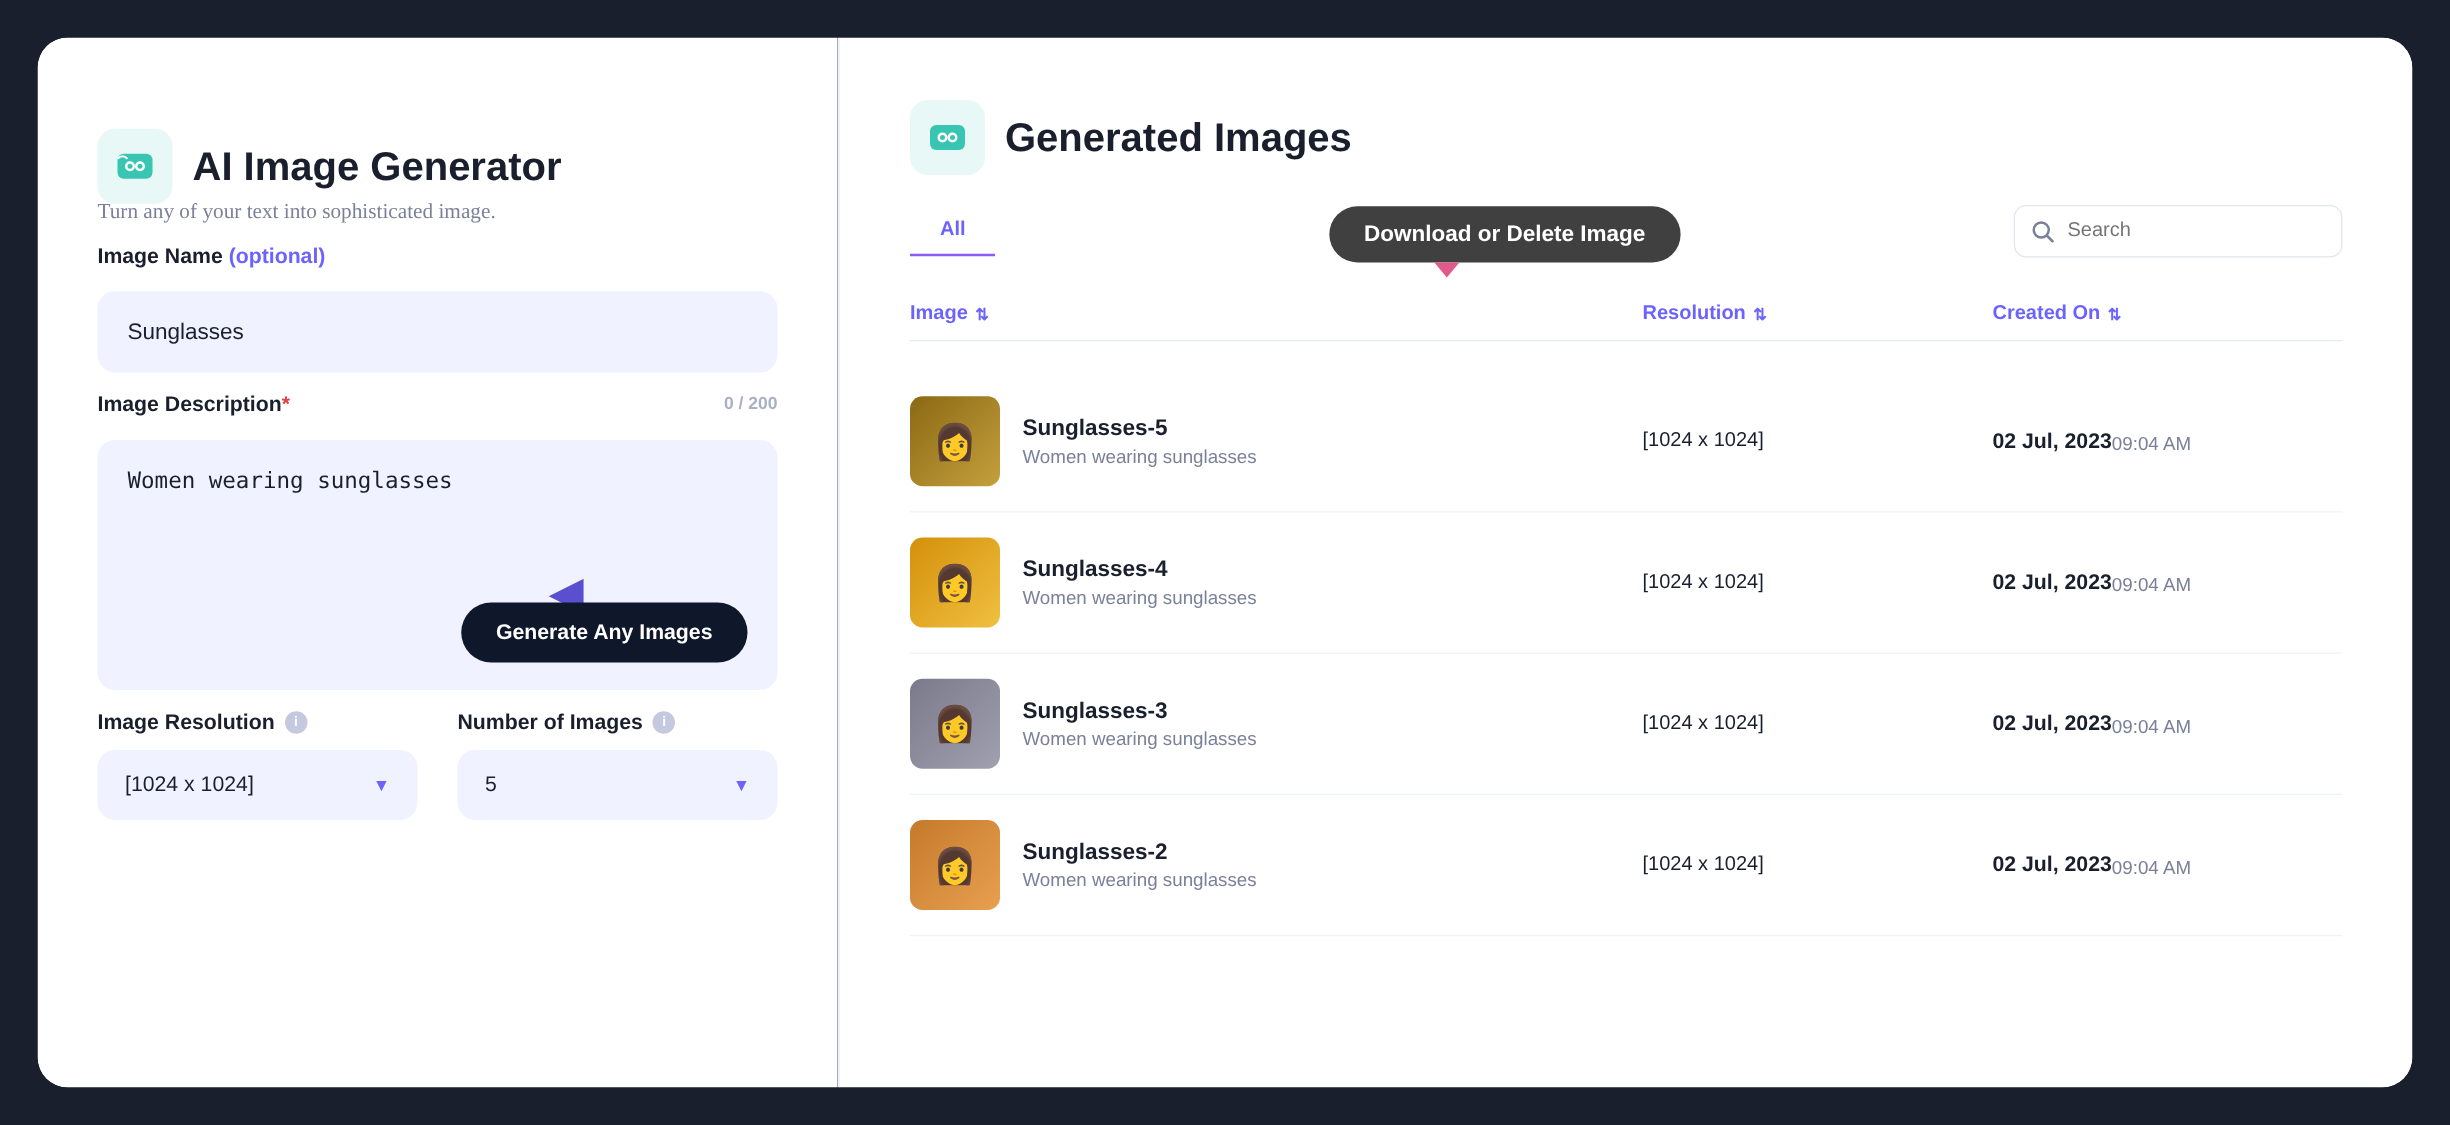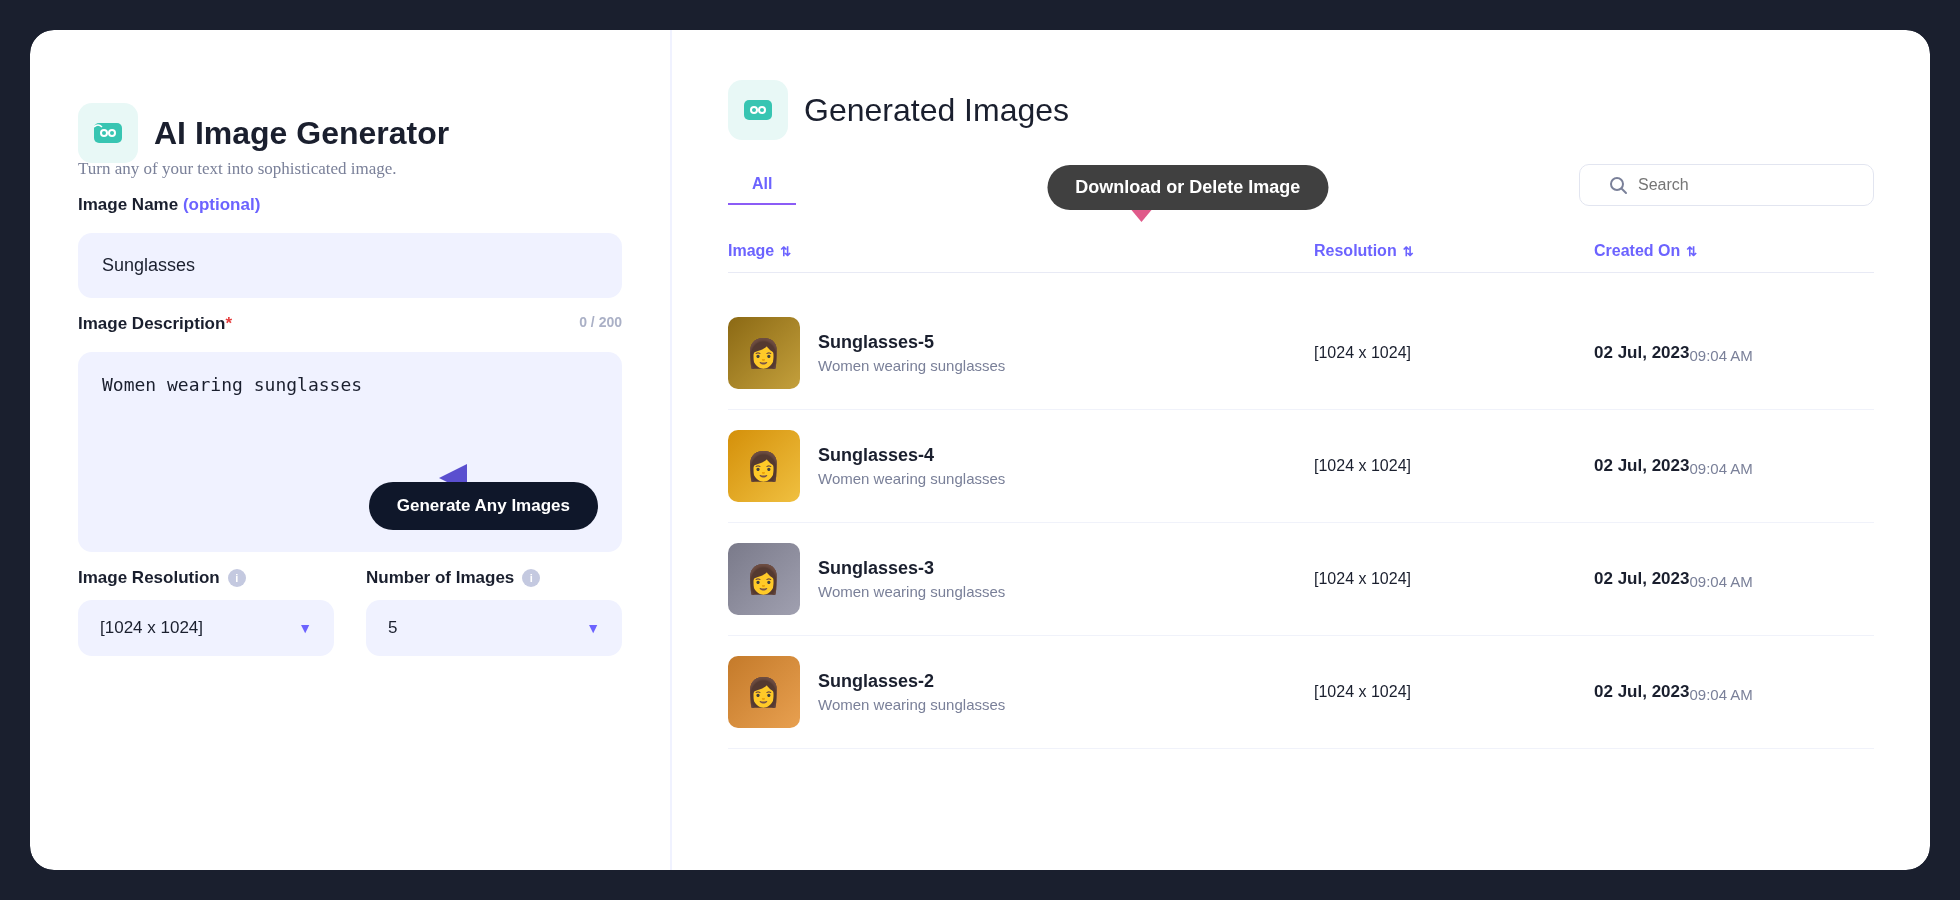--- a/index.html
+++ b/index.html
@@ -185,21 +185,21 @@
       flex-direction: column;
       gap: 24px;
     }
     .right-header {
       display: flex;
       align-items: center;
       gap: 16px;
     }
     .right-title {
       font-size: 32px;
-      font-weight: 400;
+      font-weight: 700;
       color: #1a1f2e;
     }
     .filter-search-row {
       display: flex;
       align-items: center;
       justify-content: space-between;
       position: relative;
     }
     .filter-tabs {
       display: flex;
@@ -216,21 +216,21 @@
       color: #6c63ff;
       font-weight: 600;
       border-bottom: 2px solid #8b5cf6;
     }
     .search-box {
       display: flex;
       align-items: center;
       gap: 10px;
       border: 1.5px solid #e2e5f0;
       border-radius: 10px;
-      padding: 10px 28px;
+      padding: 10px 12px;
       min-width: 240px;
     }
     .search-box input {
       border: none;
       outline: none;
       font-size: 16px;
       color: #7a8099;
       background: transparent;
     }
     

